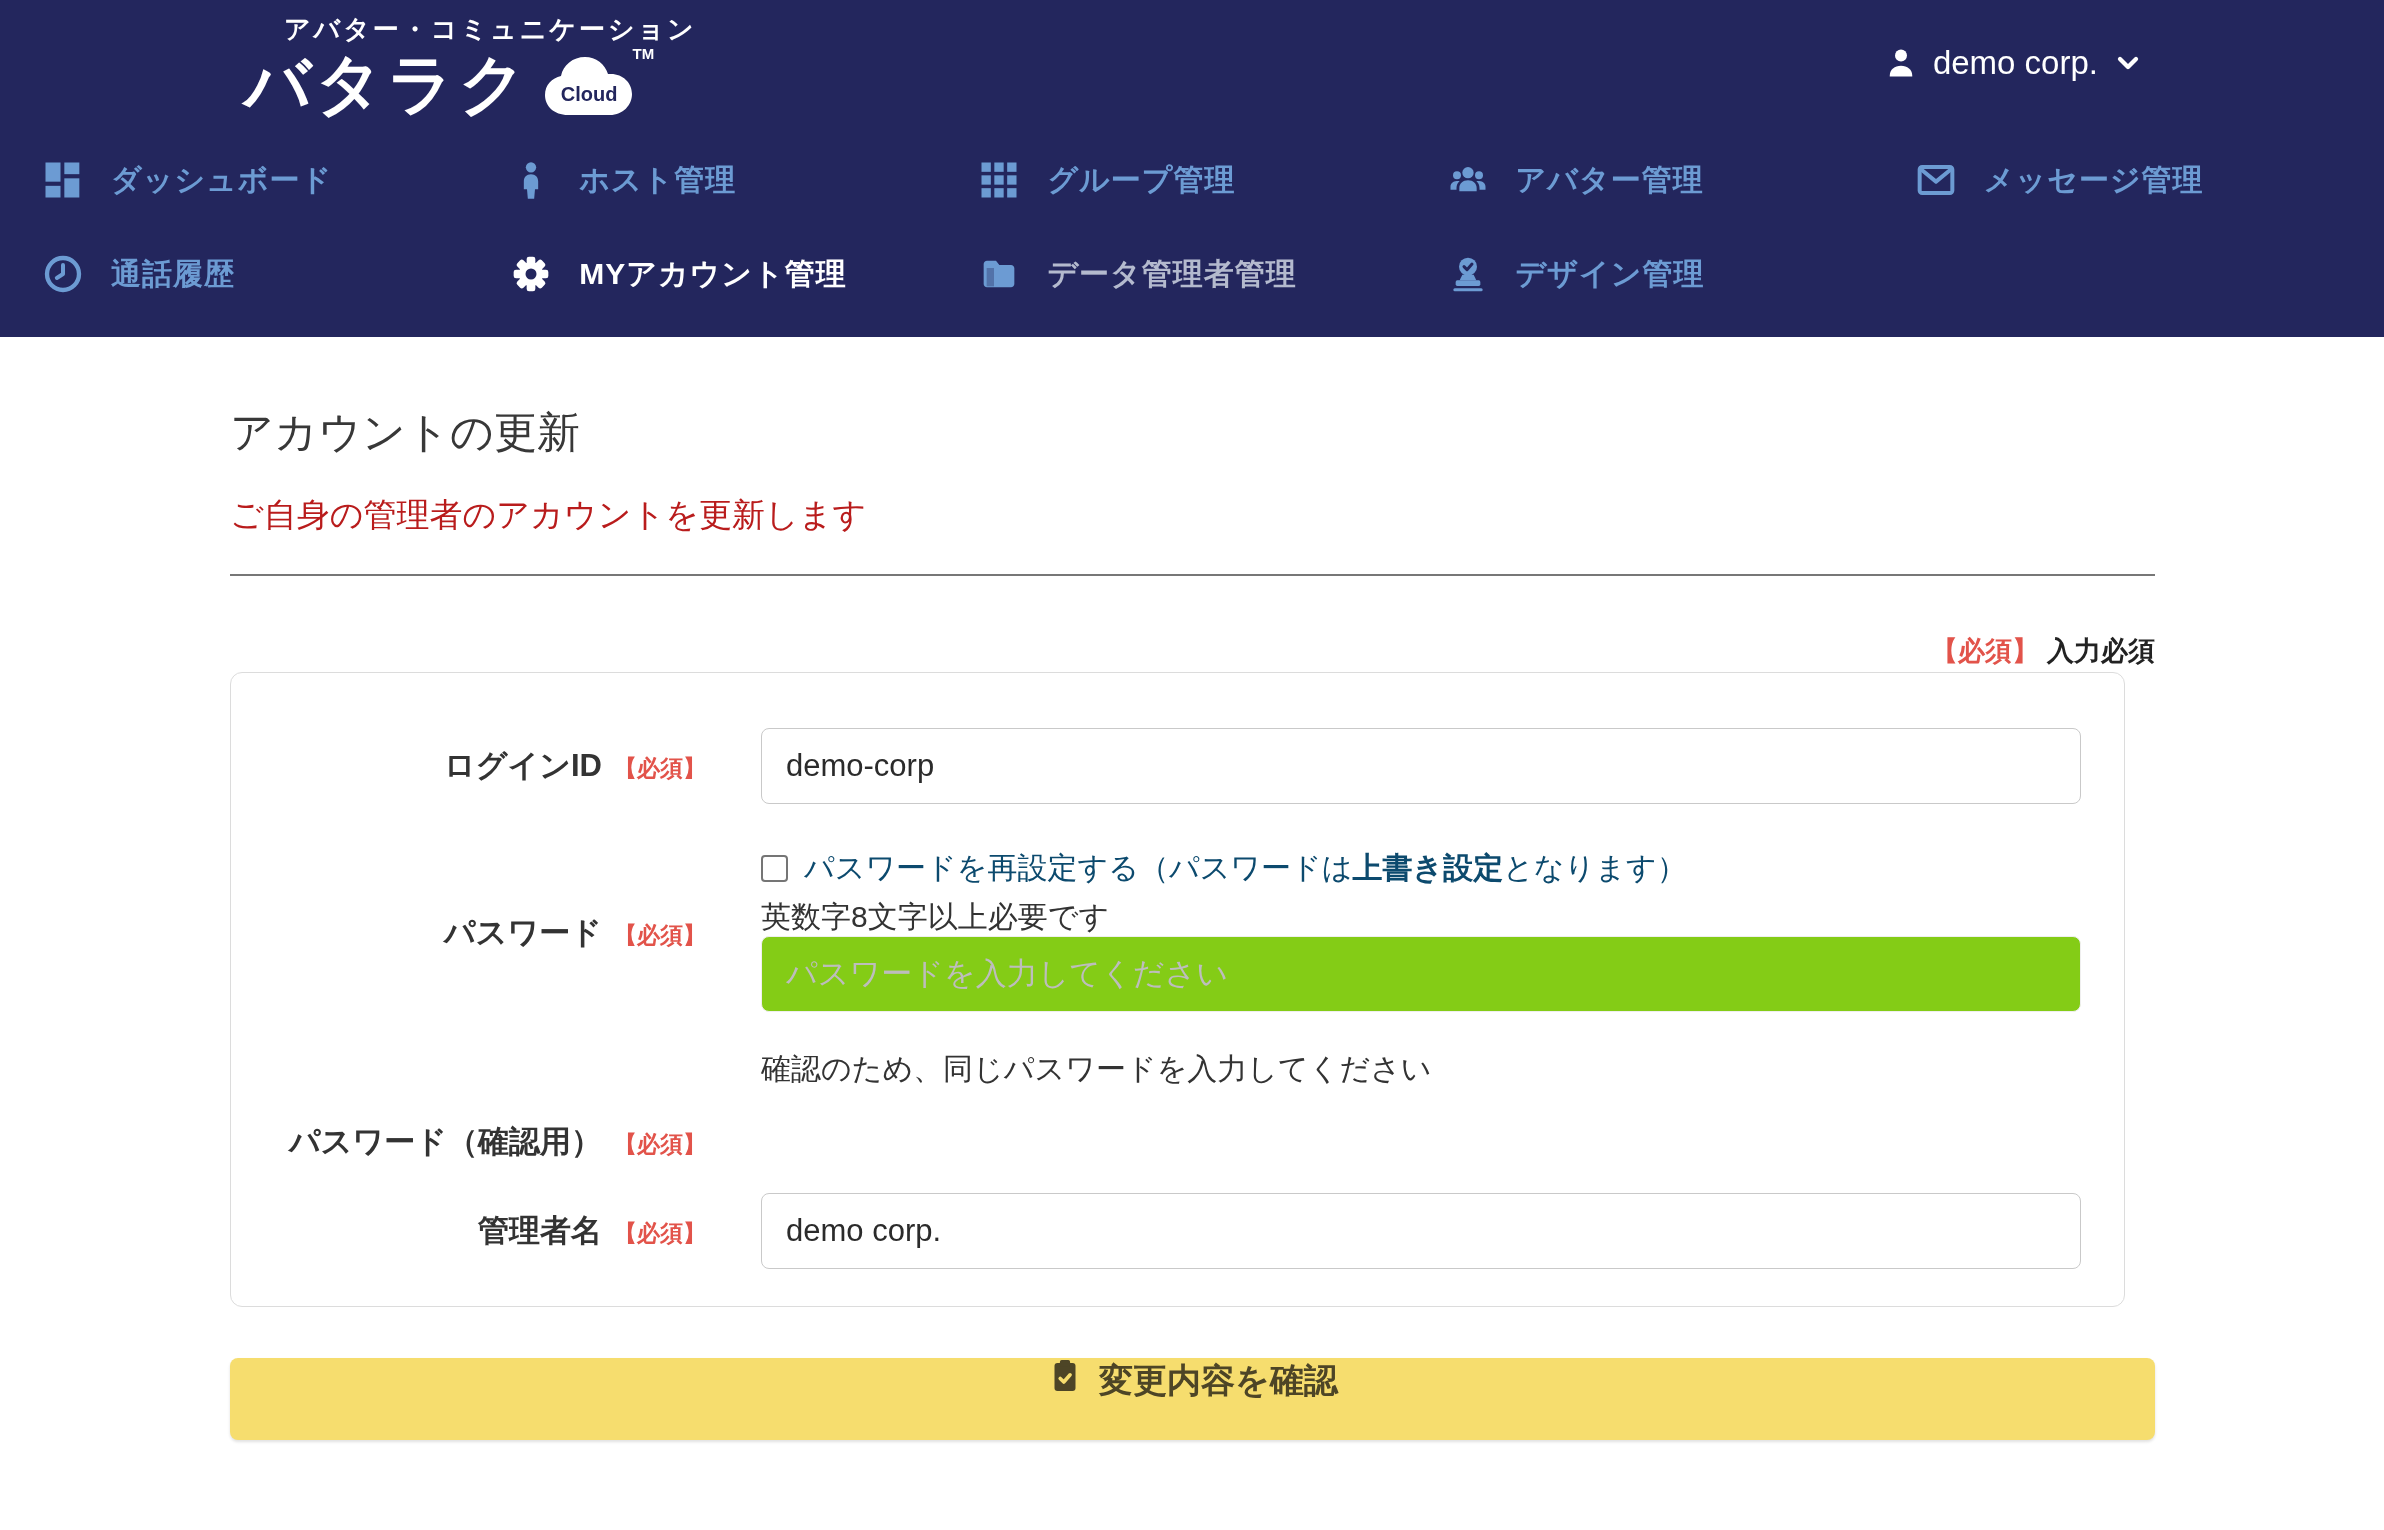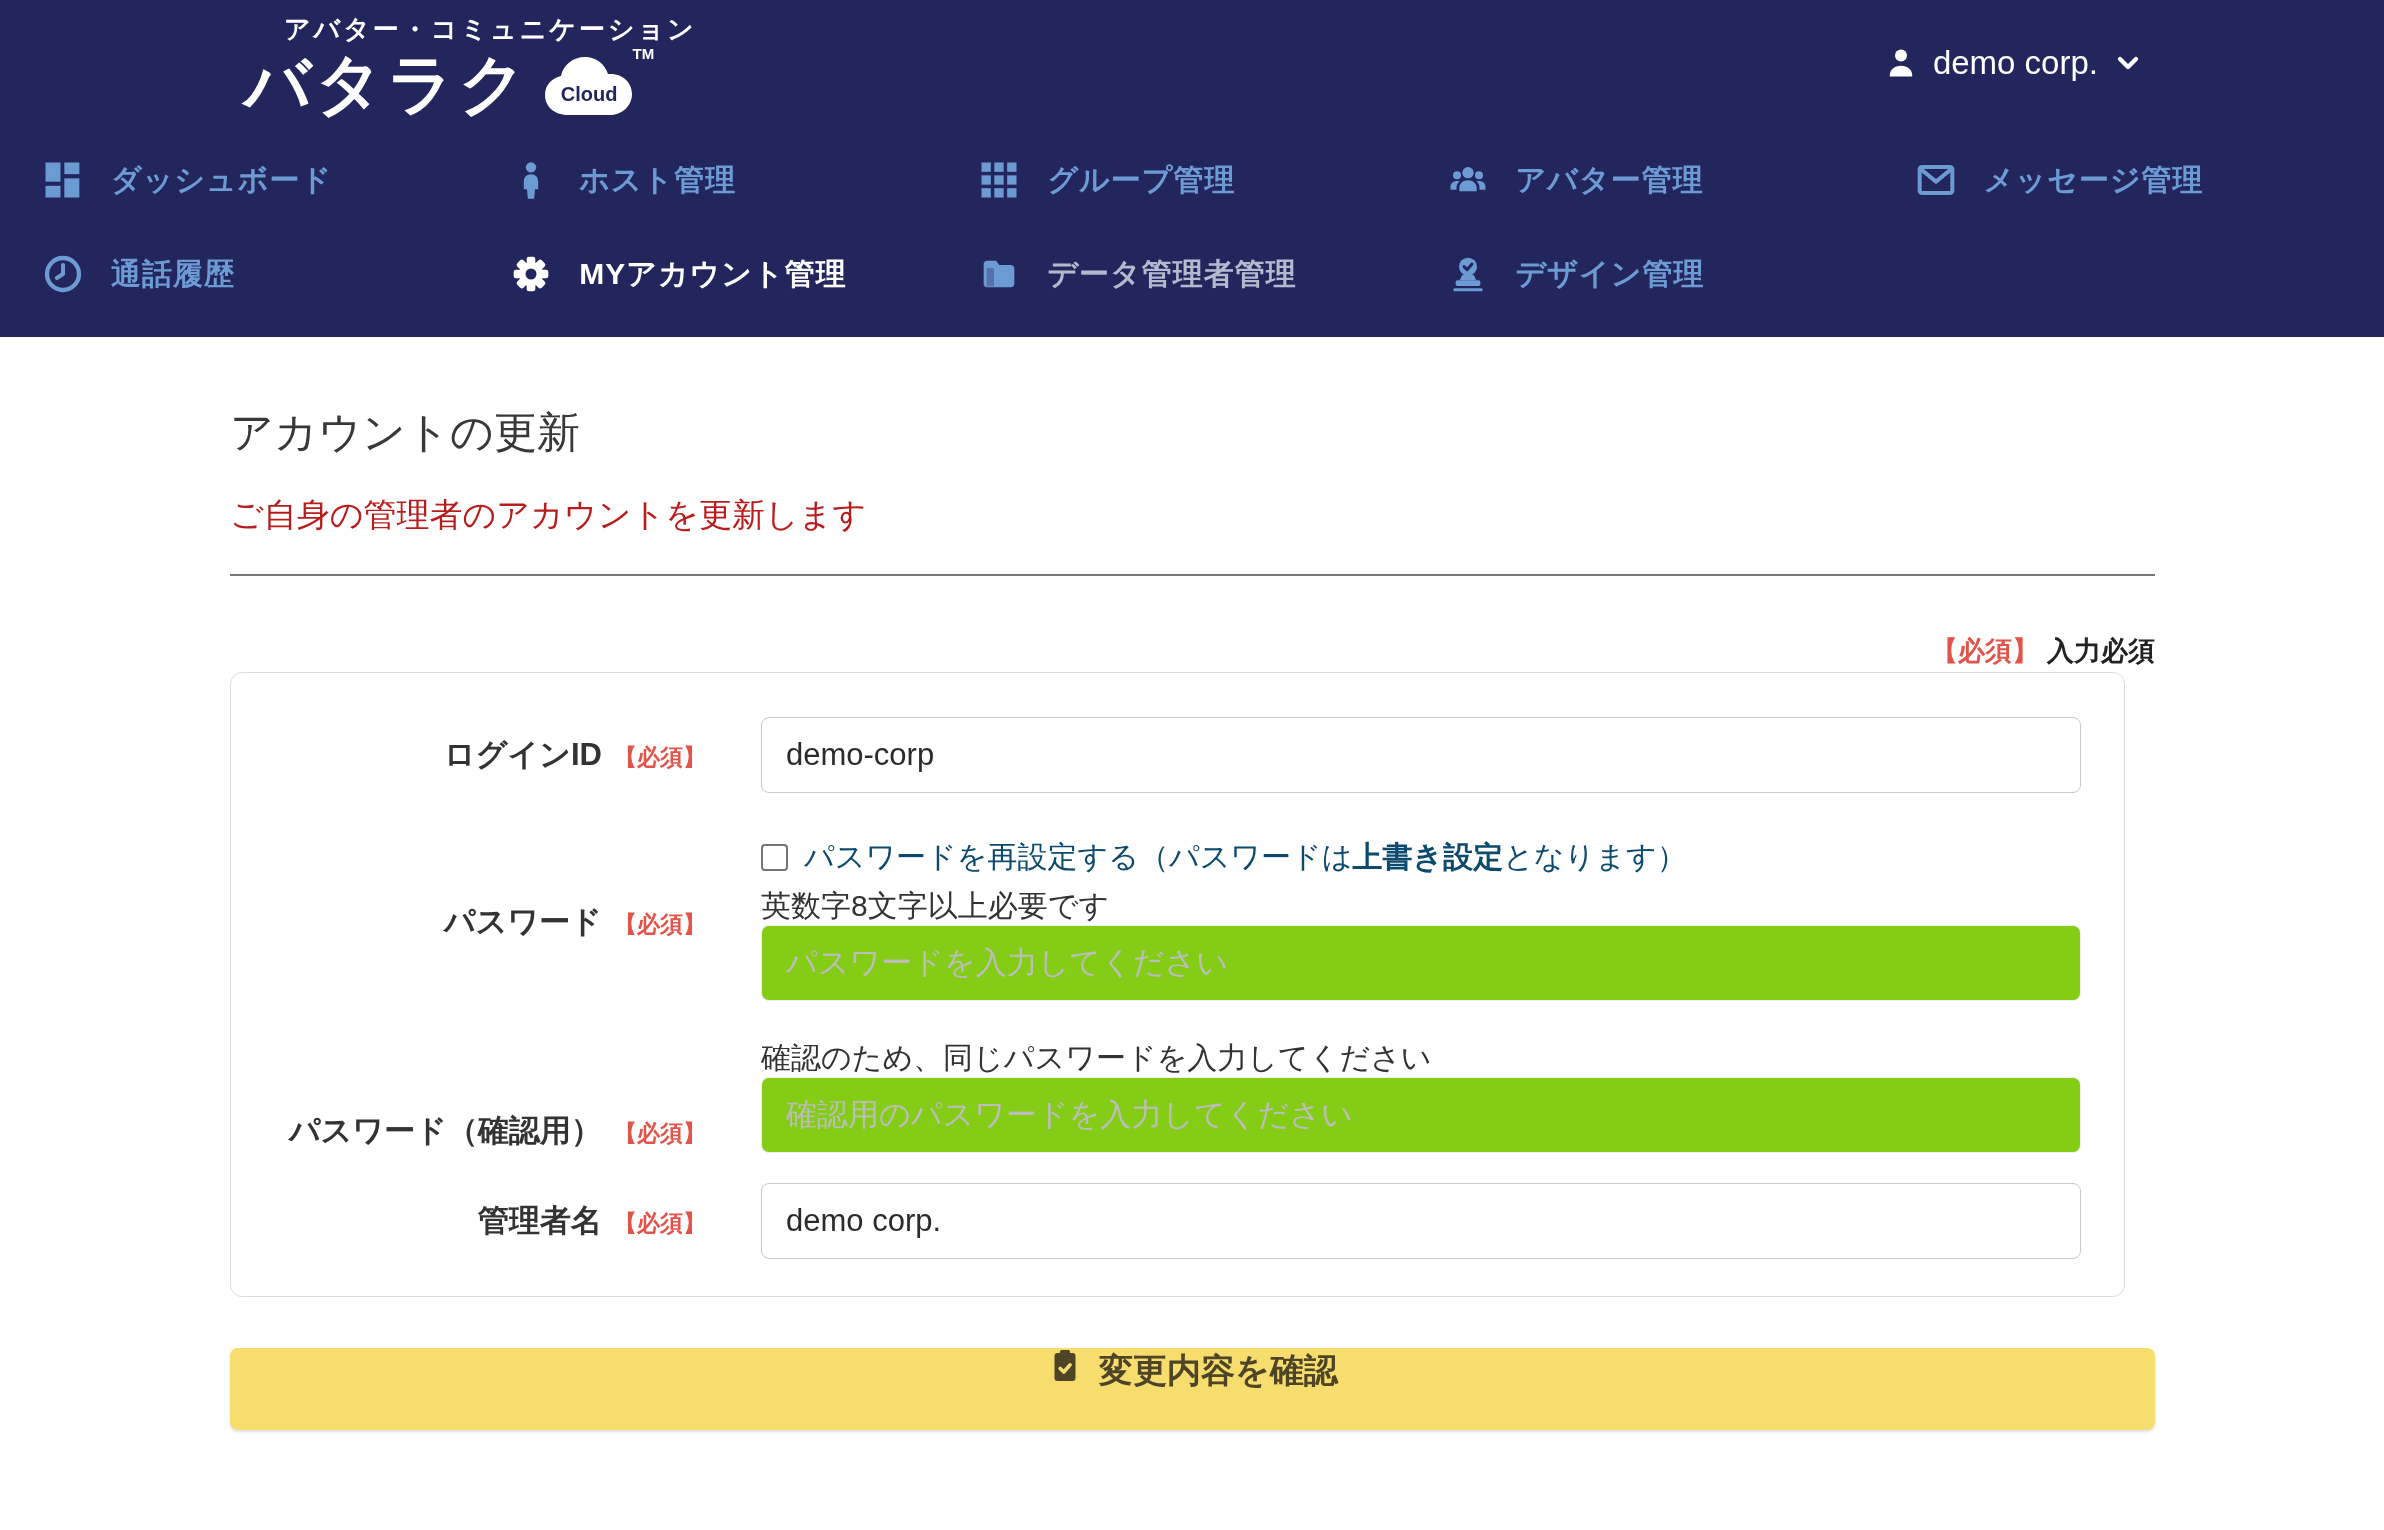--- a/index.html
+++ b/index.html
@@ -71,21 +71,21 @@
   .divider{margin-top:38px;border:none;border-top:2px solid #777;}
   .required-legend{
     margin-top:58px;text-align:right;font-size:27px;font-weight:700;line-height:34px;
   }
   .required-legend .req-mark{color:var(--accent-red);}
   .required-legend .req-text{color:#222;margin-left:8px;}
   
   .card{
     margin-top:4px;width:1895px;background:#fff;
     border:1px solid #dcdcdc;border-radius:12px;
-    padding:44px 43px 37px 0;
+    padding:55px 43px 37px 0;
   }
   .form-row{display:flex;}
   .label-col{width:475px;flex:0 0 475px;text-align:right;}
   .field-col{margin-left:55px;flex:1;}
   .flabel{white-space:nowrap;}
   .flabel-text{font-size:31px;font-weight:700;color:#333;}
   .req{font-size:23px;font-weight:700;color:var(--accent-red);margin-left:12px;}
   .text-input{
     width:100%;height:76px;border:1px solid #c9c9c9;border-radius:8px;
     font-family:"Liberation Sans","DejaVu Sans",sans-serif;
@@ -304,21 +304,20 @@
     </div>
 
     <div class="form-row row-confirm">
       <div class="label-col">
         <span class="flabel">
           <span class="flabel-text">パスワード（確認用）</span><span class="req">【必須】</span>
         </span>
       </div>
       <div class="field-col">
         <div class="field-hint hint-gap">確認のため、同じパスワードを入力してください</div>
-        <input type="text" class="text-input disabled" disabled="" placeholder="確認用のパスワードを入力してください" style="">
       </div>
     </div>
 
     <div class="form-row row-admin">
       <div class="label-col">
         <span class="flabel">
           <span class="flabel-text">管理者名</span><span class="req">【必須】</span>
         </span>
       </div>
       <div class="field-col">

